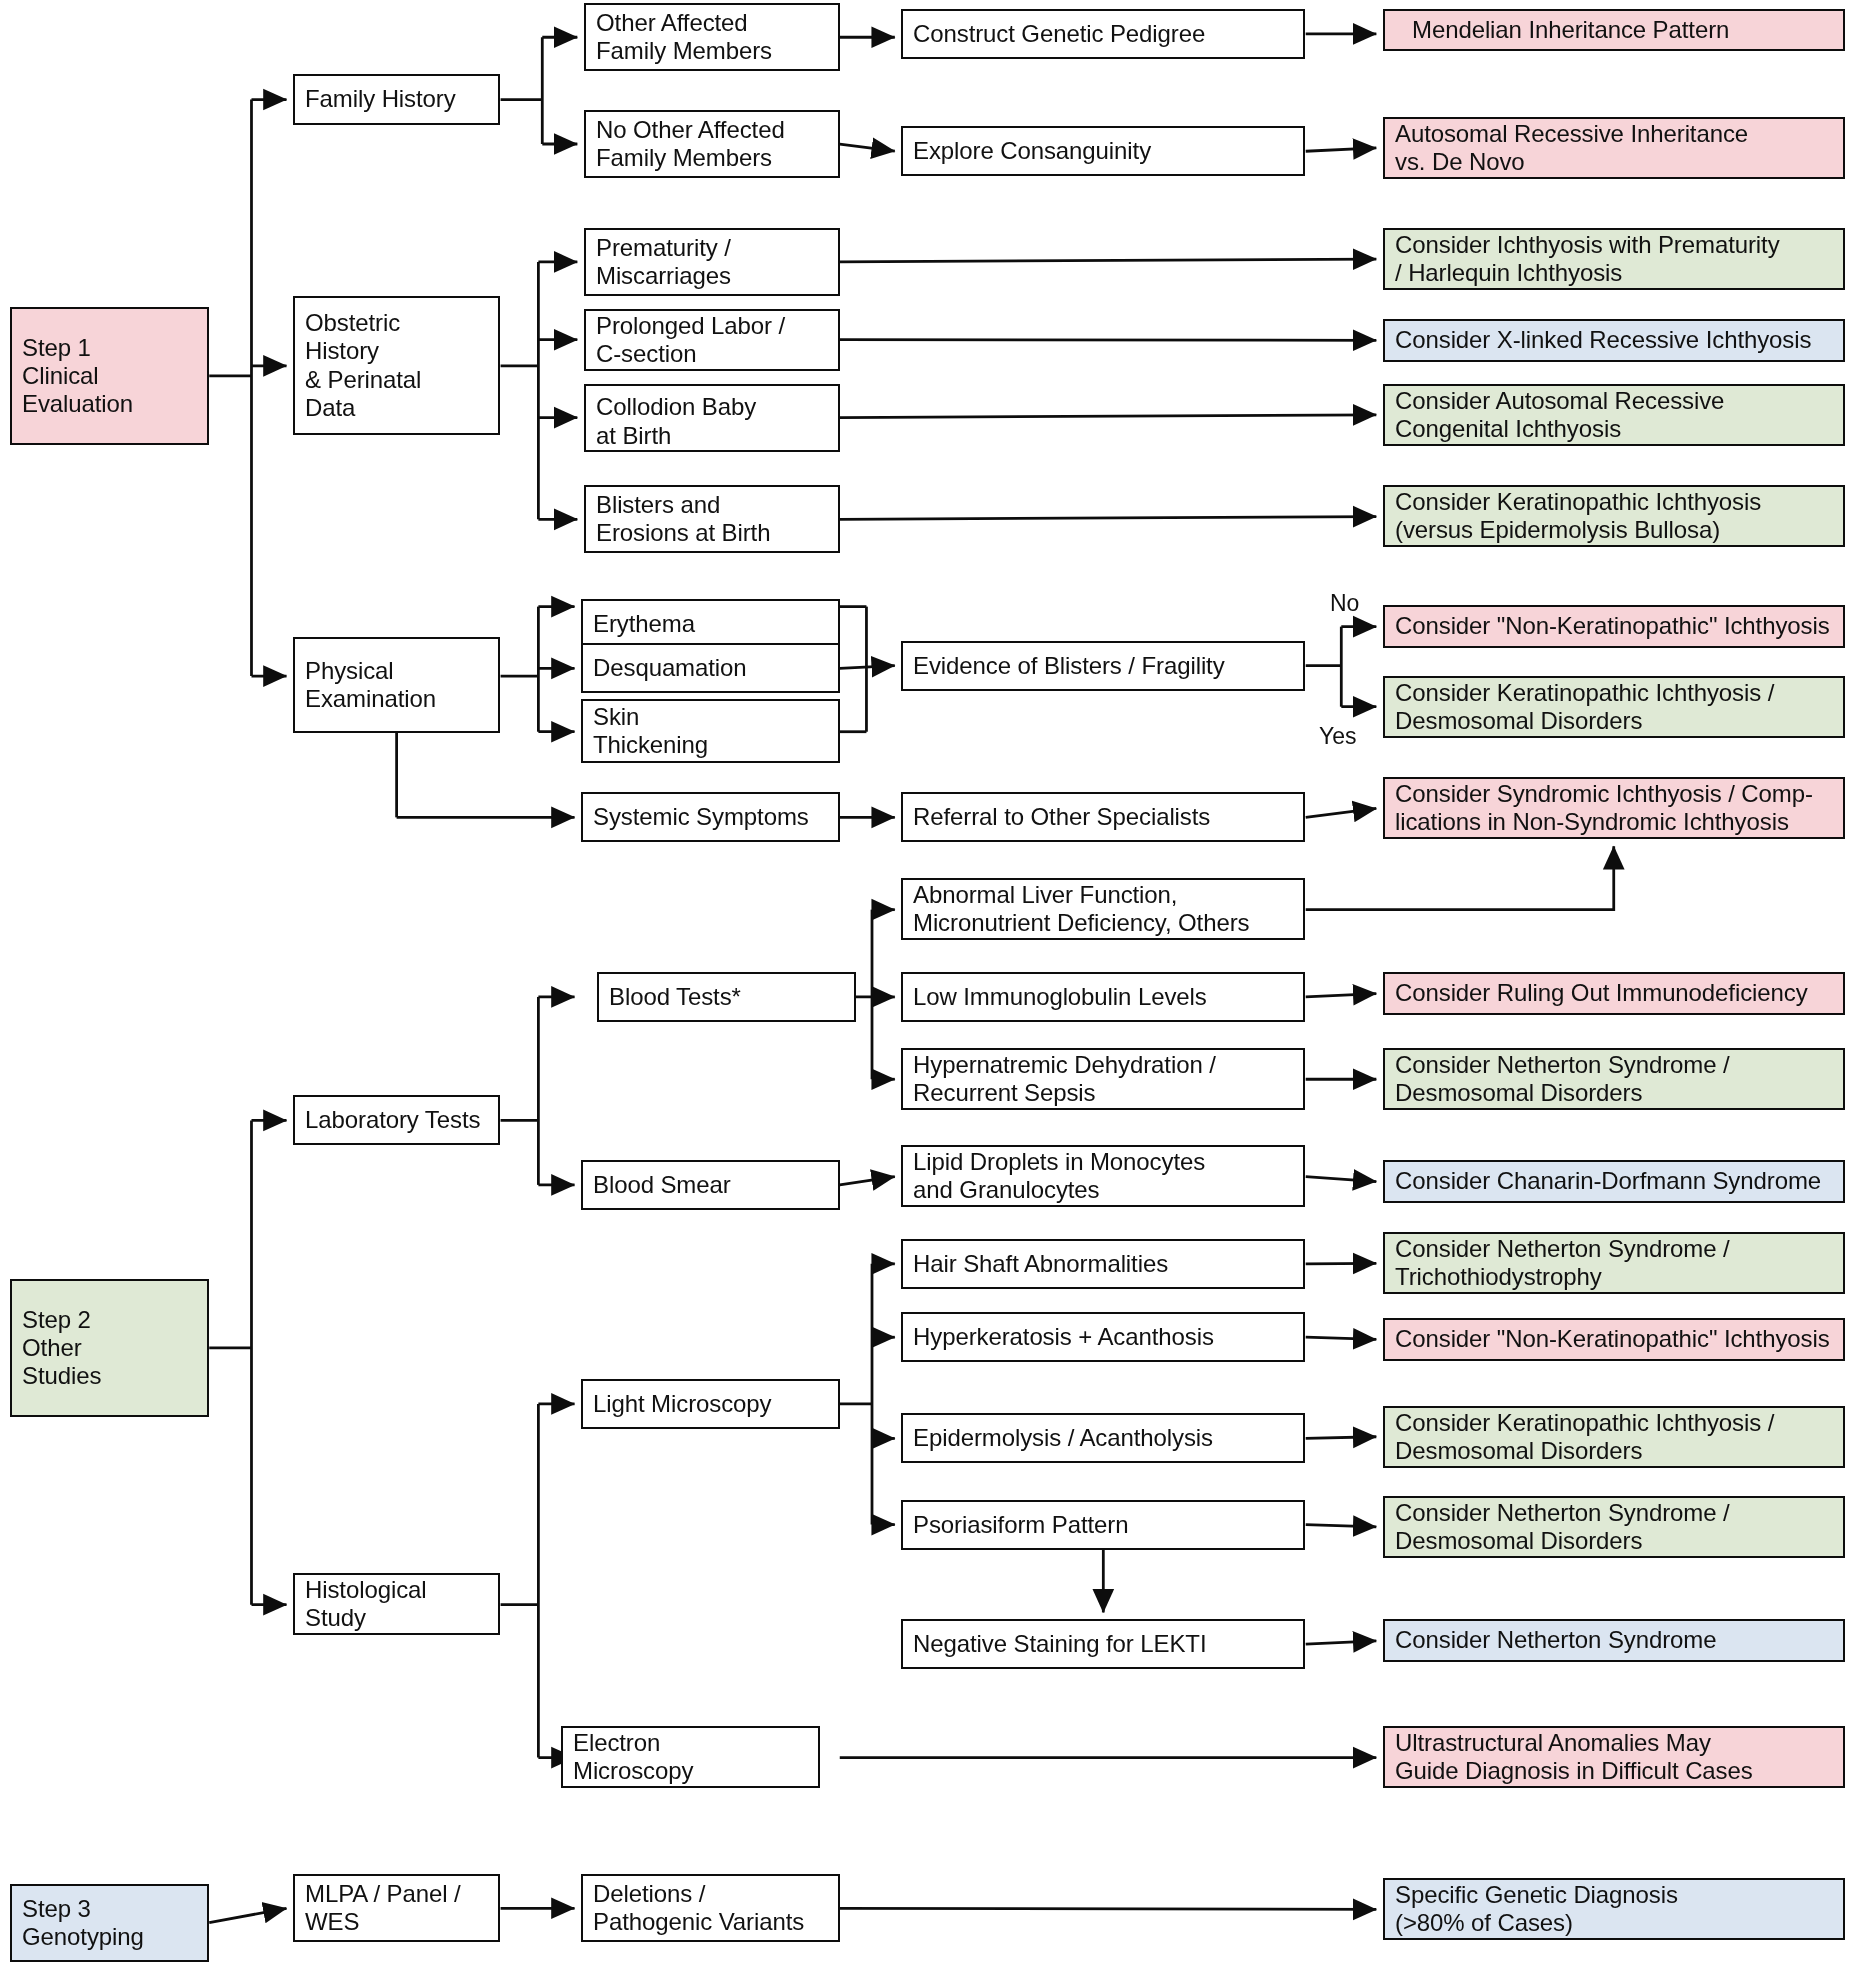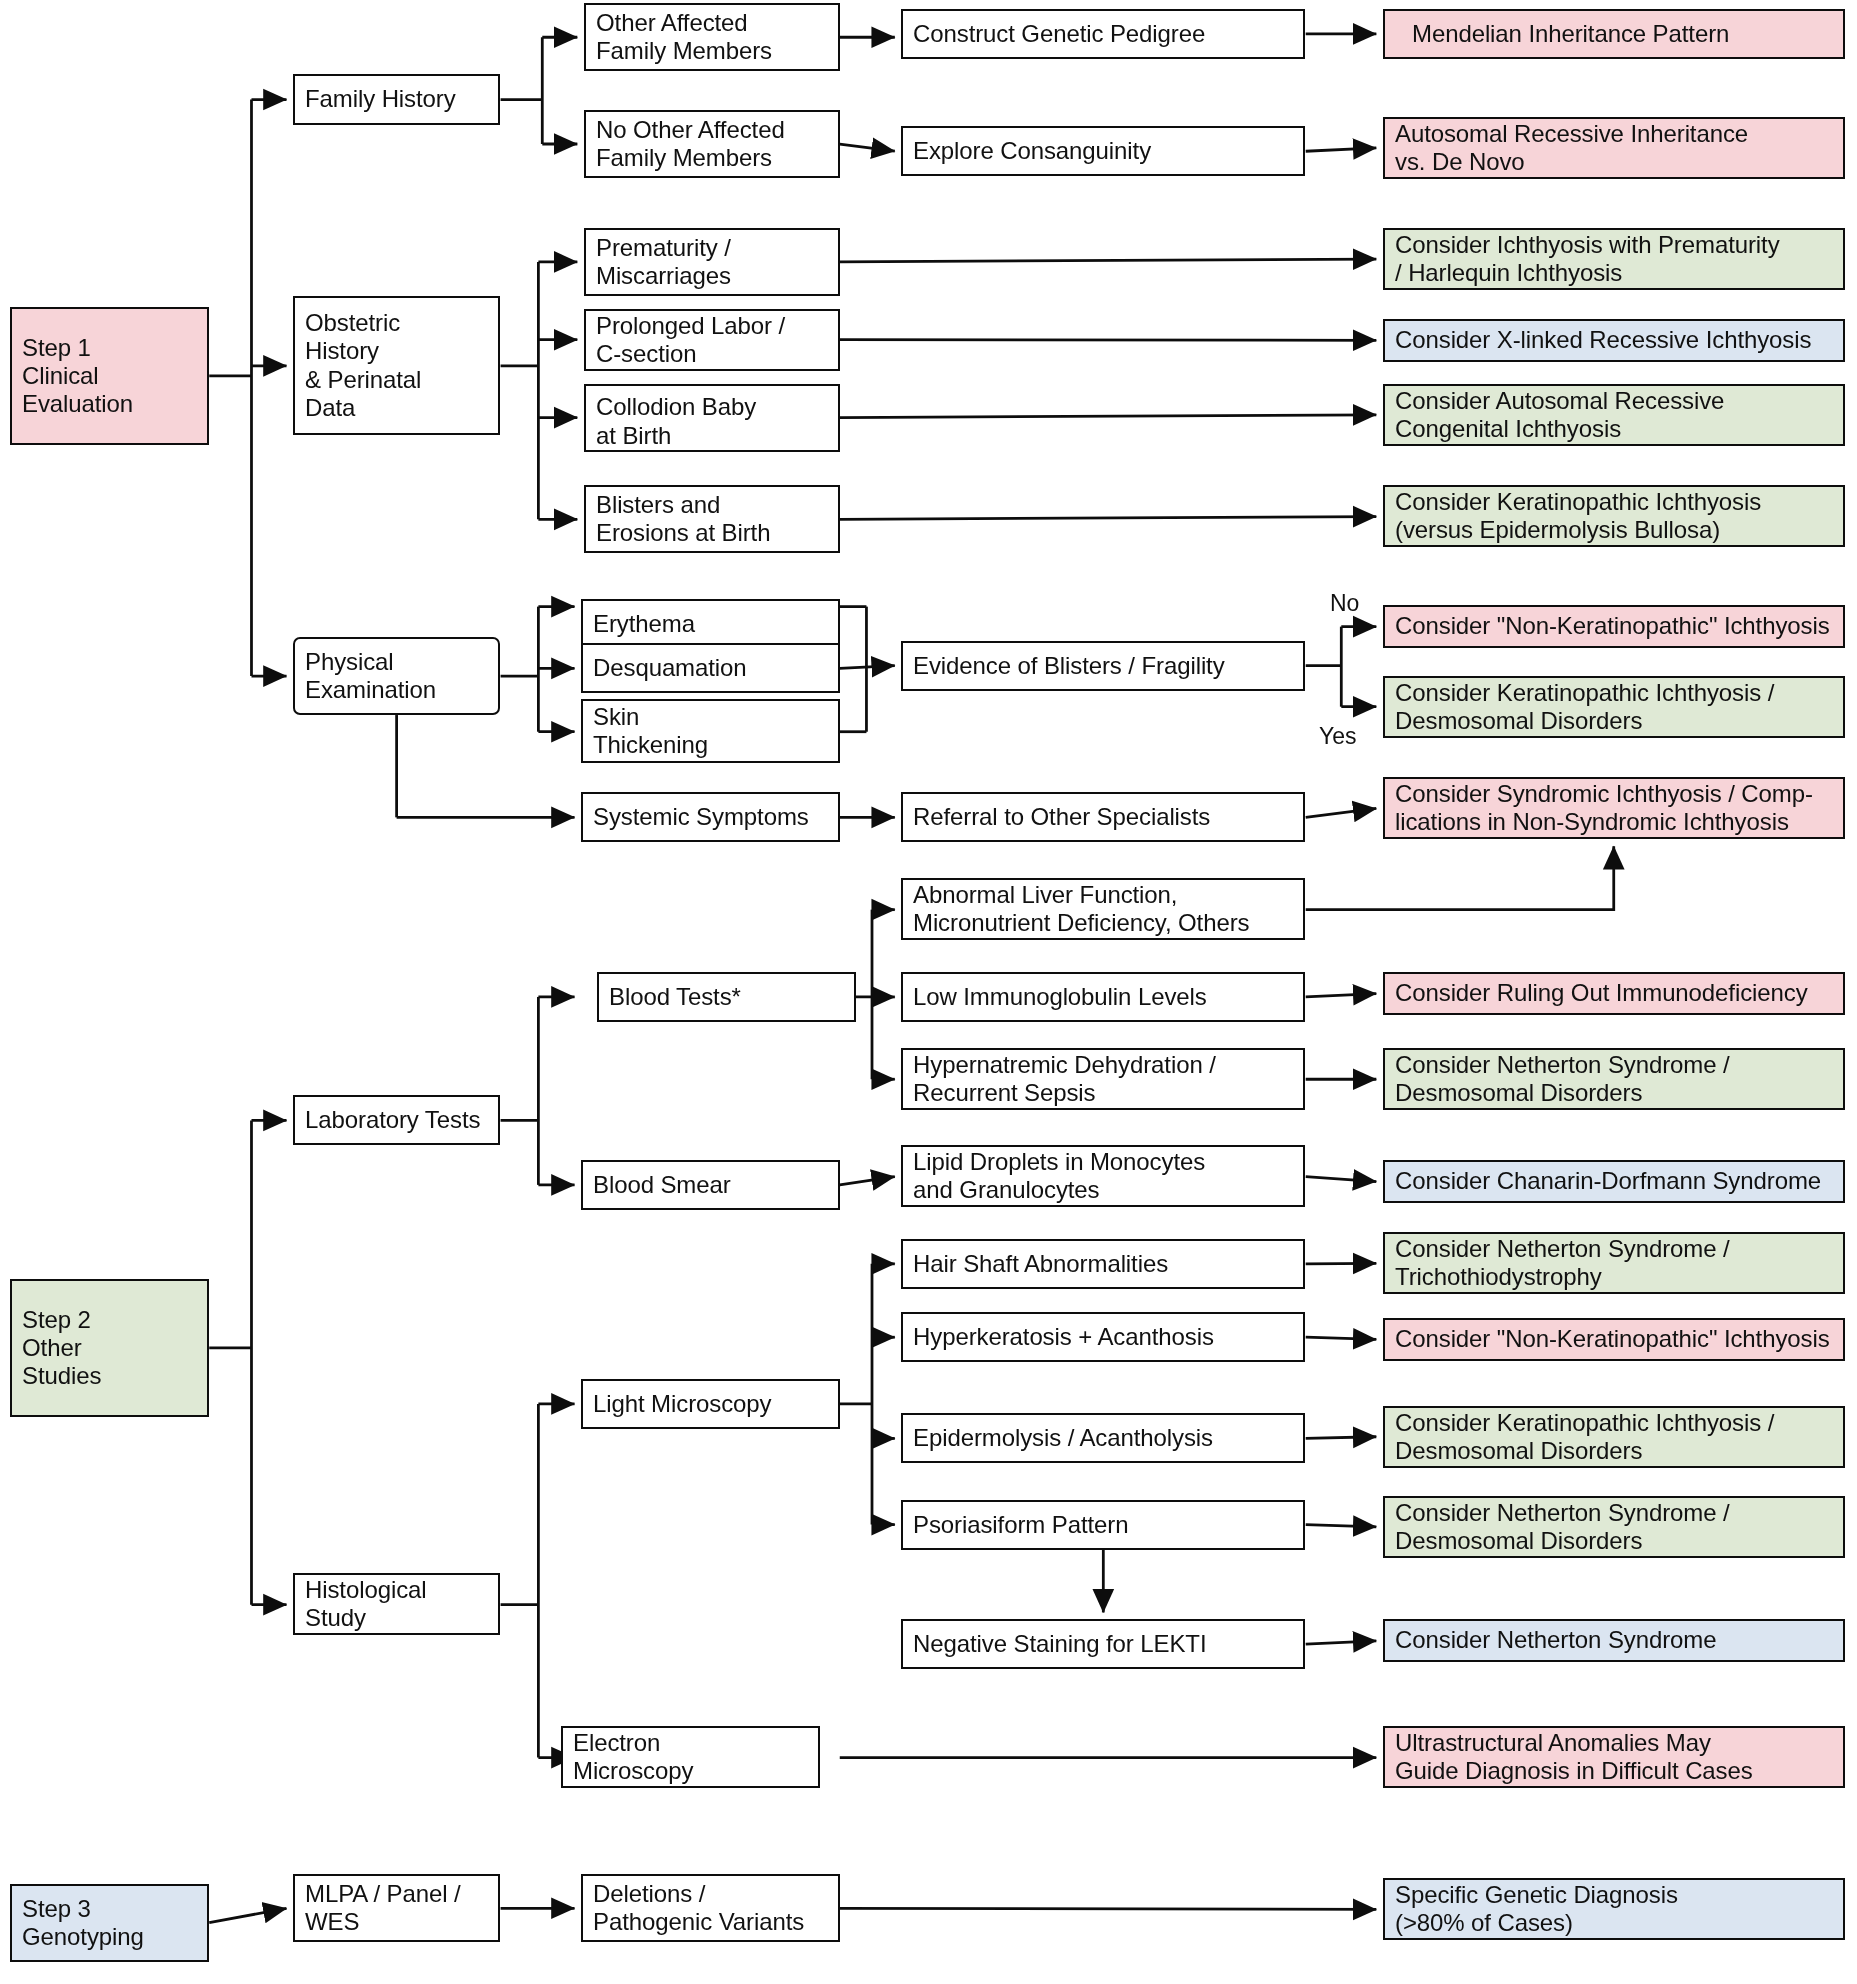--- a/index.html
+++ b/index.html
@@ -166,21 +166,21 @@
 
   <div id="nodes">
       <div class="node pink" style="left: 10px; top: 307px; width: 199px; height: 138px;"><span>Step 1
 Clinical
 Evaluation</span></div>
       <div class="node white" style="left: 293px; top: 74px; width: 207px; height: 51px;"><span>Family History</span></div>
       <div class="node white" style="left: 293px; top: 296px; width: 207px; height: 139px;"><span>Obstetric
 History
 &amp; Perinatal
 Data</span></div>
-      <div class="node white" style="left: 293px; top: 637px; width: 207px; height: 78px; border-radius: 7px;"><span>Physical
+      <div class="node white" style="left: 293px; top: 637px; width: 207px; height: 96px;"><span>Physical
 Examination</span></div>
       <div class="node white" style="left: 584px; top: 3.3px; width: 256px; height: 68px;"><span>Other Affected
 Family Members</span></div>
       <div class="node white" style="left: 584px; top: 110px; width: 256px; height: 68px;"><span>No Other Affected
 Family Members</span></div>
       <div class="node white" style="left: 584px; top: 228px; width: 256px; height: 68px;"><span>Prematurity /
 Miscarriages</span></div>
       <div class="node white" style="left: 584px; top: 309px; width: 256px; height: 62px;"><span>Prolonged Labor /
 C-section</span></div>
       <div class="node white" style="left: 584px; top: 384px; width: 256px; height: 68px; align-items: flex-end;"><span>Collodion Baby
@@ -218,21 +218,21 @@
       <div class="node white" style="left: 901px; top: 1312px; width: 404px; height: 50px;"><span>Hyperkeratosis + Acanthosis</span></div>
       <div class="node white" style="left: 901px; top: 1413px; width: 404px; height: 50px;"><span>Epidermolysis / Acantholysis</span></div>
       <div class="node white" style="left: 901px; top: 1500px; width: 404px; height: 50px;"><span>Psoriasiform Pattern</span></div>
       <div class="node white" style="left: 901px; top: 1619px; width: 404px; height: 50px;"><span>Negative Staining for LEKTI</span></div>
       <div class="node blue" style="left: 10px; top: 1884px; width: 199px; height: 78px;"><span>Step 3
 Genotyping</span></div>
       <div class="node white" style="left: 293px; top: 1874px; width: 207px; height: 68px;"><span>MLPA / Panel /
 WES</span></div>
       <div class="node white" style="left: 581px; top: 1874px; width: 259px; height: 68px;"><span>Deletions /
 Pathogenic Variants</span></div>
-      <div class="node pink" style="left: 1383px; top: 9px; width: 462px; height: 50px; padding-left: 27px;"><span>Mendelian Inheritance Pattern</span></div>
+      <div class="node pink" style="left: 1383px; top: 9px; width: 462px; height: 42px; padding-left: 27px;"><span>Mendelian Inheritance Pattern</span></div>
       <div class="node pink" style="left: 1383px; top: 117px; width: 462px; height: 62px;"><span>Autosomal Recessive Inheritance
 vs. De Novo</span></div>
       <div class="node green" style="left: 1383px; top: 228px; width: 462px; height: 62px;"><span>Consider Ichthyosis with Prematurity
 / Harlequin Ichthyosis</span></div>
       <div class="node blue" style="left: 1383px; top: 319px; width: 462px; height: 43px;"><span>Consider X-linked Recessive Ichthyosis</span></div>
       <div class="node green" style="left: 1383px; top: 384px; width: 462px; height: 62px;"><span>Consider Autosomal Recessive
 Congenital Ichthyosis</span></div>
       <div class="node green" style="left: 1383px; top: 485px; width: 462px; height: 62px;"><span>Consider Keratinopathic Ichthyosis
 (versus Epidermolysis Bullosa)</span></div>
       <div class="node pink" style="left: 1383px; top: 605px; width: 462px; height: 43px;"><span>Consider "Non-Keratinopathic" Ichthyosis</span></div>

